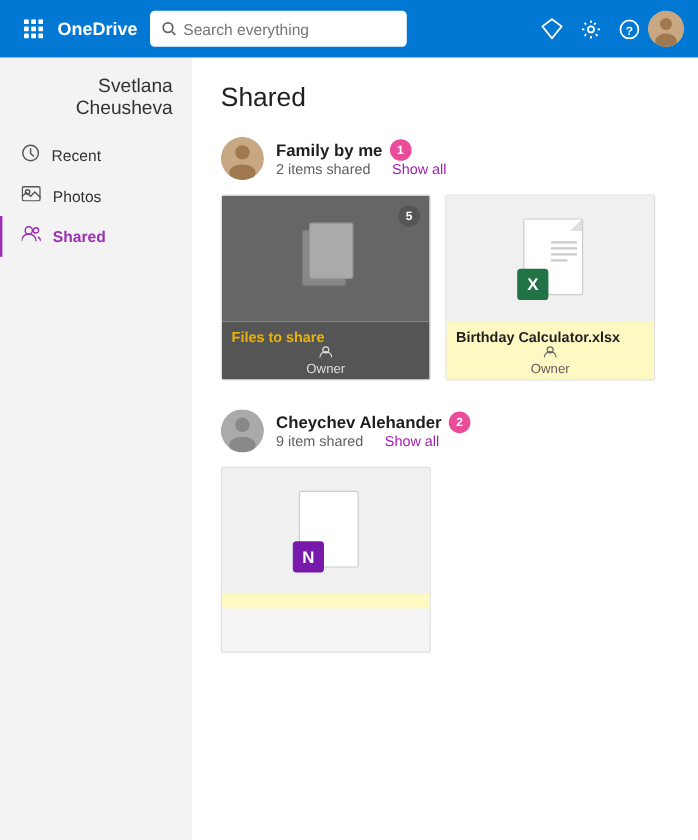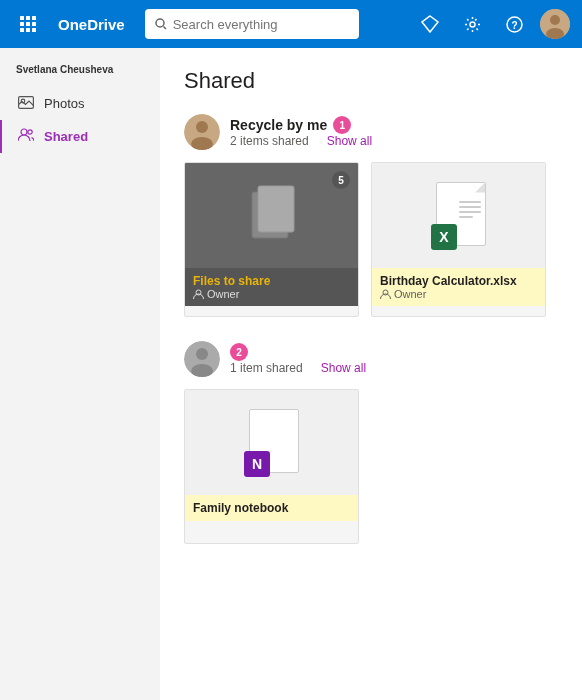--- a/index.html
+++ b/index.html
@@ -5,21 +5,20 @@
     * { box-sizing: border-box; margin: 0; padding: 0; }
     body { font-family: 'Segoe UI', Arial, sans-serif; width: 582px; height: 700px; overflow: hidden; background: #fff; display: flex; flex-direction: column; }
 
     
     .topbar {
       height: 48px;
       background: #0078d4;
       display: flex;
       align-items: center;
       padding: 0 12px;
-      gap: 10px;
       flex-shrink: 0;
     }
     .topbar-grid-icon {
       color: #fff;
       font-size: 18px;
       cursor: pointer;
       margin-right: 4px;
     }
     .topbar-logo {
       color: #fff;
@@ -81,24 +80,25 @@
     
     .sidebar {
       width: 160px;
       background: #f3f3f3;
       flex-shrink: 0;
       padding: 12px 0;
       display: flex;
       flex-direction: column;
     }
     .user-name {
-      font-size: 10px;
-      font-weight: 700;
+      font-size: 16px;
+      font-weight: 400;
       color: #333;
       padding: 4px 16px 12px 16px;
+      text-align: right;
     }
     .nav-item {
       display: flex;
       align-items: center;
       gap: 10px;
       padding: 8px 16px;
       font-size: 13px;
       color: #333;
       cursor: pointer;
       border-left: 2px solid transparent;
@@ -213,20 +213,21 @@
       overflow: hidden;
       text-overflow: ellipsis;
     }
     .file-card.dark-info .file-card-name { color: #eab308; }
     .file-card-owner {
       font-size: 11px;
       color: #605e5c;
       display: flex;
       align-items: center;
       gap: 3px;
+      flex-direction: column;
     }
     .file-card.dark-info .file-card-owner { color: #ddd; }
 
     
     .card-badge {
       position: absolute;
       top: 8px;
       right: 8px;
       background: #555;
       color: #fff;
@@ -379,20 +380,29 @@
     </svg>
   </div>
 </div>
 
 <div class="main-layout">
 
   <nav class="sidebar">
     <div class="user-name">Svetlana Cheusheva</div>
 
 
+    <div class="nav-item">
+      <span class="nav-icon">
+        <svg width="15" height="15" viewBox="0 0 15 15" fill="none">
+          <circle cx="7.5" cy="7.5" r="6.5" stroke="#555" stroke-width="1.2"></circle>
+          <path d="M7.5 4v4l2.5 2" stroke="#555" stroke-width="1.2" stroke-linecap="round"></path>
+        </svg>
+      </span>
+      <span class="nav-label">Recent</span>
+    </div>
 
     <div class="nav-item">
       <span class="nav-icon">
         <svg width="16" height="13" viewBox="0 0 16 13" fill="none">
           <rect x="0.6" y="0.6" width="14.8" height="11.8" rx="1.4" stroke="#555" stroke-width="1.2"></rect>
           <circle cx="5" cy="5" r="1.8" stroke="#555" stroke-width="1.2"></circle>
           <path d="M0 9l4-3.5 3.5 3L11 5l5 5" stroke="#555" stroke-width="1.2" fill="none"></path>
         </svg>
       </span>
       <span class="nav-label">Photos</span>
@@ -419,21 +429,21 @@
       <div class="section-header">
         <div class="section-avatar">
           <svg width="36" height="36" viewBox="0 0 36 36">
             <circle cx="18" cy="18" r="18" fill="#c8a882"></circle>
             <circle cx="18" cy="13" r="6" fill="#a07850"></circle>
             <ellipse cx="18" cy="30" rx="11" ry="7" fill="#a07850"></ellipse>
           </svg>
         </div>
         <div class="section-title-wrap">
           <div class="section-name">
-            <span>Recycle by me</span>
+            <span>Family by me</span>
             <span class="section-count-badge">1</span>
           </div>
           <div class="section-sub">
             <span>2 items shared</span>
             <a class="show-all-link">Show all</a>
           </div>
         </div>
       </div>
 
       <div class="file-grid">
@@ -492,39 +502,39 @@
       <div class="section-header">
         <div class="section-avatar">
           <svg width="36" height="36" viewBox="0 0 36 36">
             <circle cx="18" cy="18" r="18" fill="#aaa"></circle>
             <circle cx="18" cy="13" r="6" fill="#888"></circle>
             <ellipse cx="18" cy="30" rx="11" ry="7" fill="#888"></ellipse>
           </svg>
         </div>
         <div class="section-title-wrap">
           <div class="section-name">
+            <span>Cheychev Alehander</span>
             <span class="section-count-badge">2</span>
           </div>
           <div class="section-sub">
-            <span>1 item shared</span>
+            <span>9 item shared</span>
             <a class="show-all-link">Show all</a>
           </div>
         </div>
       </div>
 
       <div class="file-grid">
 
         <div class="file-card">
           <div class="file-card-thumb" style="background:#f0f0f0;">
             <div class="onenote-file-icon">
               <div class="onenote-file-bg"></div>
               <div class="onenote-badge">N</div>
             </div>
           </div>
           <div class="file-card-info">
-            <div class="file-card-name">Family notebook</div>
           </div>
         </div>
       </div>
     </div>
 
   </div>
 </div>
 
 </body></html>

